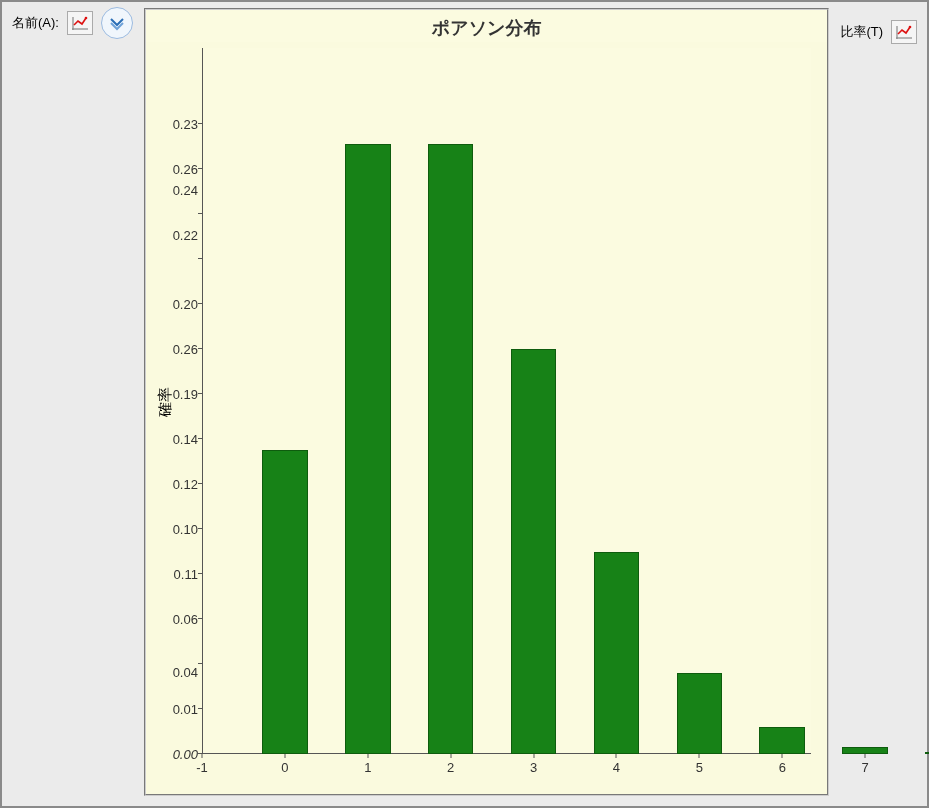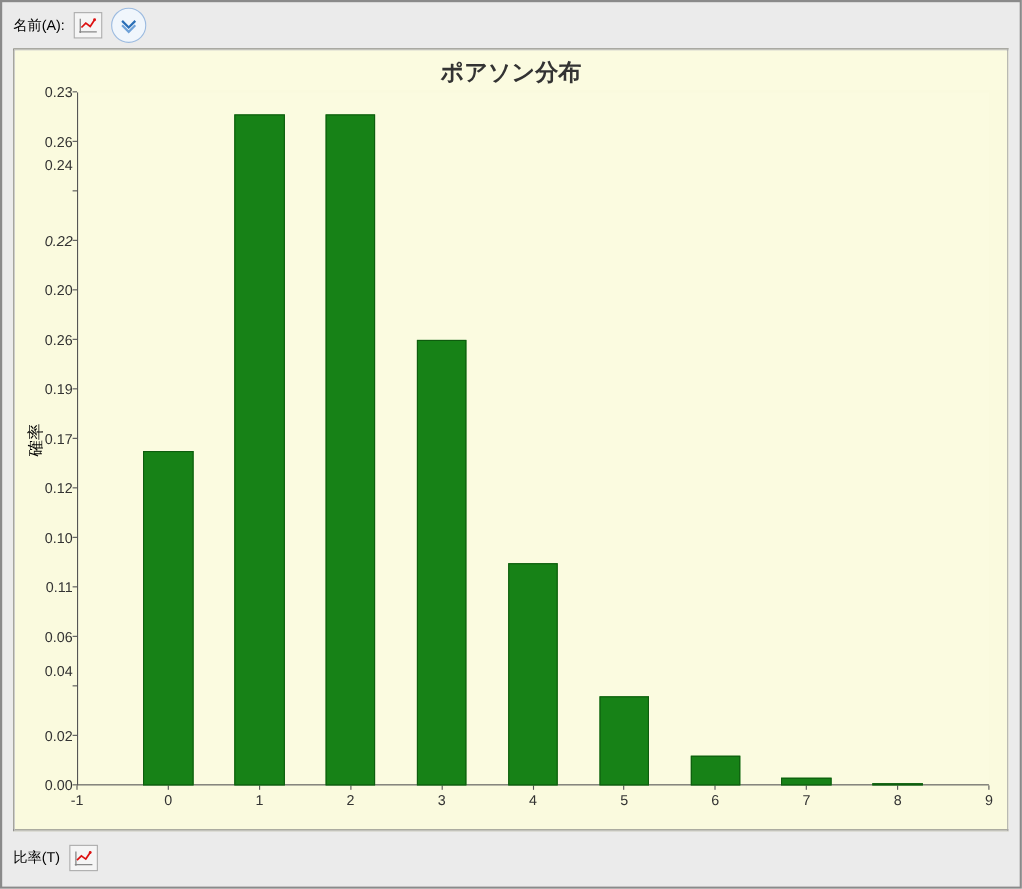--- a/index.html
+++ b/index.html
@@ -13,21 +13,22 @@
     background: #ececec;
     color: #000;
   }
   .window {
     width: 929px;
     height: 808px;
     border: 2px solid #8a8a8a;
     background: #ebebeb;
     padding: 6px 10px 10px 10px;
     display: flex;
-    flex-direction: column;
+    flex-direction: row;
+    gap: 11px;
   }
   .top-row {
     display: flex;
     align-items: center;
     gap: 8px;
     height: 30px;
     margin-bottom: 6px;
   }
   .label { white-space: nowrap; }
   .name-input {
@@ -65,21 +66,21 @@
   .chart-frame {
     flex: 1;
     border: 2px groove #ccc;
     background: #fafade;
     position: relative;
     padding: 0;
   }
   .chart-title {
     text-align: center;
     font-weight: bold;
-    font-size: 21px;
+    font-size: 18px;
     color: #333;
     background: #fbfbe0;
     padding: 6px 0 2px 0;
   }
   .plot-area {
     position: absolute;
     left: 56px;
     top: 38px;
     right: 16px;
     bottom: 40px;
@@ -180,43 +181,43 @@
     </div>
   </div>
 
   <div class="chart-frame">
     <div class="chart-title">ポアソン分布</div>
     <div class="y-axis-label">確率</div>
     <div class="plot-area" id="plot">
       <div class="axis-x"></div>
       <div class="axis-y"></div>
       <div class="y-ticks" id="yticks">
-          <div class="y-tick" style="bottom: 0px;">0.00</div>
+          <div class="y-tick" style="bottom: 0px; font-style: italic;">0.00</div>
           <div class="y-tick-line" style="bottom: 0px;"></div>
-          <div class="y-tick" style="bottom: 45px;">0.02</div>
+          <div class="y-tick" style="bottom: 45px;">0.01</div>
           <div class="y-tick-line" style="bottom: 45px;"></div>
-          <div class="y-tick" style="bottom: 104px;">0.04</div>
+          <div class="y-tick" style="bottom: 82px;">0.04</div>
           <div class="y-tick-line" style="bottom: 90px;"></div>
           <div class="y-tick" style="bottom: 135px;">0.06</div>
           <div class="y-tick-line" style="bottom: 135px;"></div>
           <div class="y-tick" style="bottom: 180px;">0.11</div>
           <div class="y-tick-line" style="bottom: 180px;"></div>
           <div class="y-tick" style="bottom: 225px;">0.10</div>
           <div class="y-tick-line" style="bottom: 225px;"></div>
           <div class="y-tick" style="bottom: 270px;">0.12</div>
           <div class="y-tick-line" style="bottom: 270px;"></div>
-          <div class="y-tick" style="bottom: 315px;">0.17</div>
+          <div class="y-tick" style="bottom: 315px;">0.14</div>
           <div class="y-tick-line" style="bottom: 315px;"></div>
           <div class="y-tick" style="bottom: 360px;">0.19</div>
           <div class="y-tick-line" style="bottom: 360px;"></div>
           <div class="y-tick" style="bottom: 405px;">0.26</div>
           <div class="y-tick-line" style="bottom: 405px;"></div>
           <div class="y-tick" style="bottom: 450px;">0.20</div>
           <div class="y-tick-line" style="bottom: 450px;"></div>
-          <div class="y-tick" style="bottom: 495px; font-style: italic;">0.22</div>
+          <div class="y-tick" style="bottom: 519px;">0.22</div>
           <div class="y-tick-line" style="bottom: 495px;"></div>
           <div class="y-tick" style="bottom: 564px;">0.24</div>
           <div class="y-tick-line" style="bottom: 540px;"></div>
           <div class="y-tick" style="bottom: 585px;">0.26</div>
           <div class="y-tick-line" style="bottom: 585px;"></div>
           <div class="y-tick" style="bottom: 630px;">0.23</div>
           <div class="y-tick-line" style="bottom: 630px;"></div>
         </div>
       <div class="x-ticks" id="xticks">
           <div class="x-tick" style="left: 0px;">-1</div>

